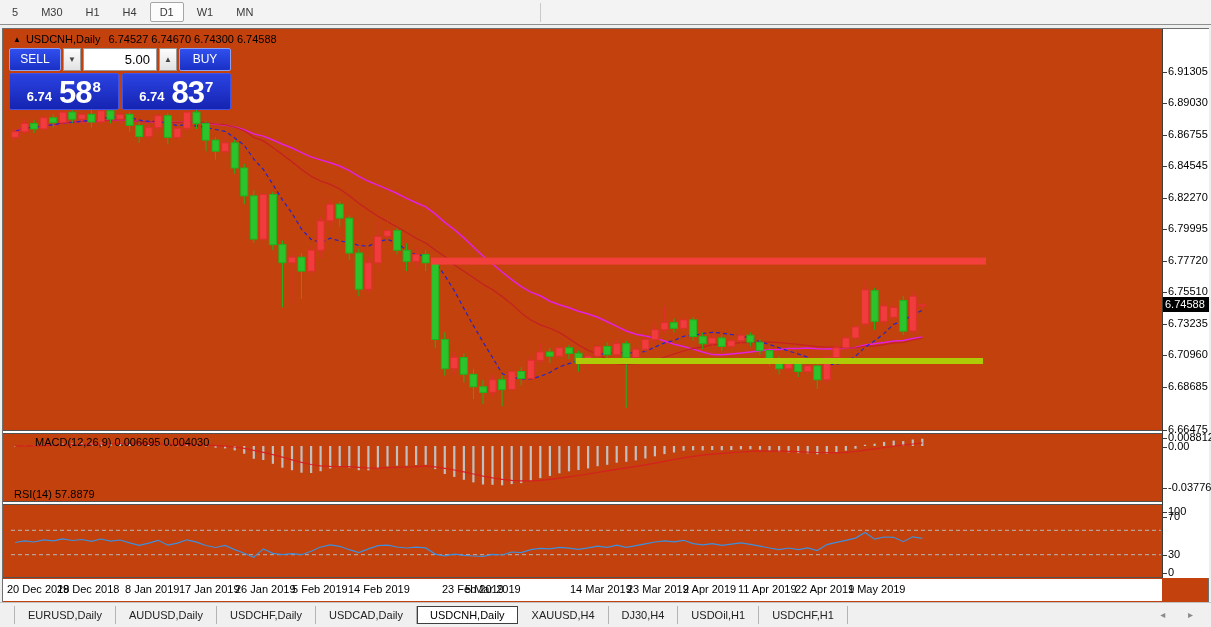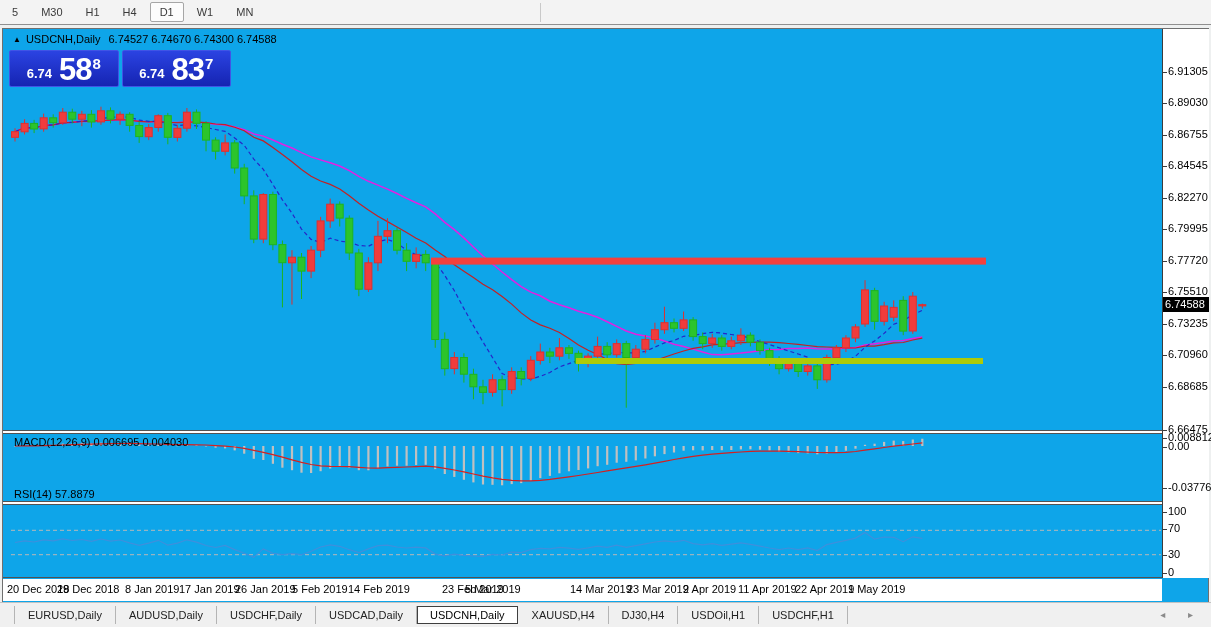--- a/index.html
+++ b/index.html
@@ -7,38 +7,38 @@
        font-family:"Liberation Sans","DejaVu Sans",sans-serif;position:relative;}
 
   
   .toolbar{position:absolute;left:0;top:0;width:1211px;height:25px;background:#f3f3f3;
            border-bottom:1px solid #8f8f8f;display:flex;align-items:center;padding-left:2px;box-sizing:border-box;}
   .tf-btn{font-size:11px;color:#3a3a3a;padding:3px 9px;margin-right:3px;border:1px solid transparent;cursor:default;}
   .tf-btn.active{border:1px solid #a6a6a6;background:#fcfcfc;border-radius:2px;}
   .tb-divider{position:absolute;left:540px;top:3px;height:19px;width:1px;background:#c9c9c9;}
 
   
-  .chart-window{position:absolute;left:2px;top:28px;width:1205px;height:573px;background:#0ea5e9;
+  .chart-window{position:absolute;left:2px;top:28px;width:1205px;height:573px;background:#c2410c;
                 border:1px solid #6f6f6f;}
   .chart-window svg{position:absolute;left:8px;}
   #main-chart{top:1px;}
   #macd-chart{top:405px;}
   #rsi-chart{top:476px;}
 
   .panel-sep{position:absolute;left:0;width:1159px;height:4px;background:#fff;
              border-top:1px solid #525252;border-bottom:1px solid #525252;box-sizing:border-box;}
   .sep1{top:401px;} .sep2{top:472px;}
   .hline-bottom{position:absolute;left:0;top:548px;width:1159px;height:1px;background:#525252;}
 
   .chart-title{position:absolute;left:10px;top:4px;font-size:11px;color:#000;white-space:nowrap;}
   .chart-title .tri{font-size:8px;margin-right:5px;vertical-align:1px;}
   .chart-title .sym{margin-right:8px;}
 
   .ind-label{position:absolute;left:11px;font-size:11px;color:#000;white-space:nowrap;z-index:5;}
-  .macd-label{top:407px;} .rsi-label{top:459px;}
+  .macd-label{top:407px;margin-left:21px;} .rsi-label{top:459px;}
 
   
   .axis-col{position:absolute;left:1159px;top:0;width:46px;height:549px;background:#fff;
             border-left:1px solid #3c3c3c;}
   .axis-label{position:absolute;left:5px;font-size:11px;color:#000;white-space:nowrap;}
   .axis-label:before{content:"";position:absolute;left:-5px;top:7px;width:4px;height:1px;background:#3c3c3c;}
   .price-current{position:absolute;left:0;background:#000;color:#fff;font-size:11px;
                  padding:1px 4px 2px 2px;z-index:6;}
 
   
@@ -398,20 +398,27 @@
       <line x1="0" y1="49.7" x2="1150" y2="49.7" stroke="#b8b8b8" stroke-width="1" stroke-dasharray="4 3"></line>
       <polyline points="4.0,37.5 13.6,35.8 23.1,37.0 32.7,34.8 42.2,35.9 51.8,33.8 61.3,35.5 70.9,34.5 80.4,36.4 90.0,34.0 99.5,36.1 109.1,35.0 118.6,37.8 128.2,40.4 137.7,38.1 147.3,35.3 156.8,40.2 166.4,38.1 175.9,34.8 185.5,37.2 195.0,40.5 204.6,42.5 214.1,40.5 223.7,44.6 233.2,48.2 242.8,52.2 252.3,43.9 261.9,48.3 271.4,49.6 281.0,48.7 290.5,49.7 300.1,46.3 309.6,42.0 319.2,39.8 328.7,41.3 338.3,44.7 347.8,47.5 357.4,43.9 366.9,40.7 376.5,40.1 386.0,42.0 395.6,43.0 405.1,42.1 414.7,42.9 424.2,49.1 433.8,50.8 443.3,49.2 452.9,50.3 462.4,51.0 472.0,51.3 481.6,49.3 491.1,50.0 500.7,47.0 510.2,47.6 519.8,44.6 529.3,43.3 538.9,43.8 548.4,42.4 558.0,43.1 567.5,44.3 577.1,42.9 586.6,41.1 596.2,42.3 605.7,40.2 615.3,42.3 624.8,40.6 634.4,38.8 643.9,37.0 653.5,35.8 663.0,36.9 672.6,35.3 682.1,38.6 691.7,39.9 701.2,38.7 710.8,40.3 720.3,39.1 729.9,37.8 739.4,39.3 749.0,41.1 758.5,43.0 768.1,44.6 777.6,43.0 787.2,44.6 796.7,42.9 806.3,45.6 815.8,39.6 825.4,37.4 834.9,35.3 844.5,33.1 854.0,27.5 863.6,34.2 873.1,32.0 882.7,32.3 892.2,36.7 901.8,31.8 911.3,33.3" fill="none" stroke="#3f8fdc" stroke-width="1.2"></polyline>
     </svg>
   <div class="hline-bottom"></div>
 
   <div class="chart-title">
     <span class="tri">▲</span><span class="sym">USDCNH,Daily</span><span>6.74527 6.74670 6.74300 6.74588</span>
   </div>
 
   <div class="trade-panel">
+    <div class="tp-row1">
+      <div class="btn-trade">SELL</div>
+      <div class="spin-btn">▼</div>
+      <div class="vol-field">5.00</div>
+      <div class="spin-btn">▲</div>
+      <div class="btn-trade">BUY</div>
+    </div>
     <div class="tp-row2">
       <div class="price-box">
         <span class="pb-small">6.74</span>
         <span class="pb-big">58</span>
         <span class="pb-sup">8</span>
       </div>
       <div class="price-box">
         <span class="pb-small">6.74</span>
         <span class="pb-big">83</span>
         <span class="pb-sup">7</span>
@@ -437,21 +444,21 @@
       <div class="axis-label" style="top: 255.882px;">6.75510</div>
       <div class="axis-label" style="top: 287.589px;">6.73235</div>
       <div class="axis-label" style="top: 319.296px;">6.70960</div>
       <div class="axis-label" style="top: 351.003px;">6.68685</div>
       <div class="axis-label" style="top: 394px;">6.66475</div>
       <div class="price-current" style="top: 267.732px;">6.74588</div>
       <div class="axis-label" style="top: 401.527px;">0.008812</div>
       <div class="axis-label" style="top: 411px;">0.00</div>
       <div class="axis-label" style="top: 451.597px;">-0.037765</div>
       <div class="axis-label" style="top: 476px;">100</div>
-      <div class="axis-label" style="top: 493px;">70</div>
+      <div class="axis-label" style="top: 481px;">70</div>
       <div class="axis-label" style="top: 518.7px;">30</div>
       <div class="axis-label" style="top: 537px;">0</div>
     </div>
   <div class="date-axis" id="date-axis">
       <div class="date-label" style="left: 4px;">20 Dec 2018</div>
       <div class="date-label" style="left: 54px;">29 Dec 2018</div>
       <div class="date-label" style="left: 122px;">8 Jan 2019</div>
       <div class="date-label" style="left: 176px;">17 Jan 2019</div>
       <div class="date-label" style="left: 232px;">26 Jan 2019</div>
       <div class="date-label" style="left: 289px;">5 Feb 2019</div>

